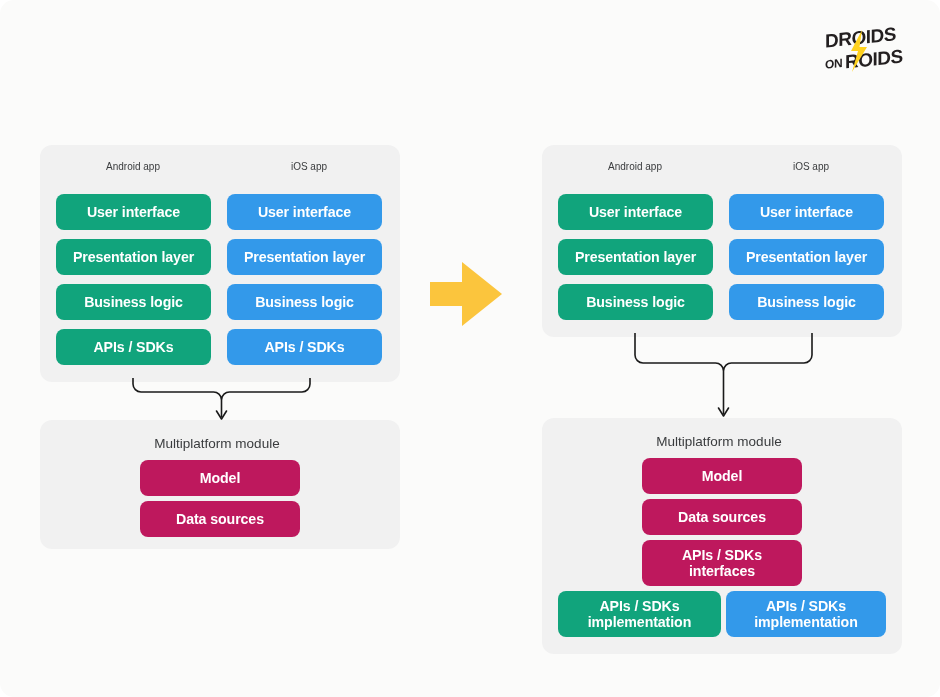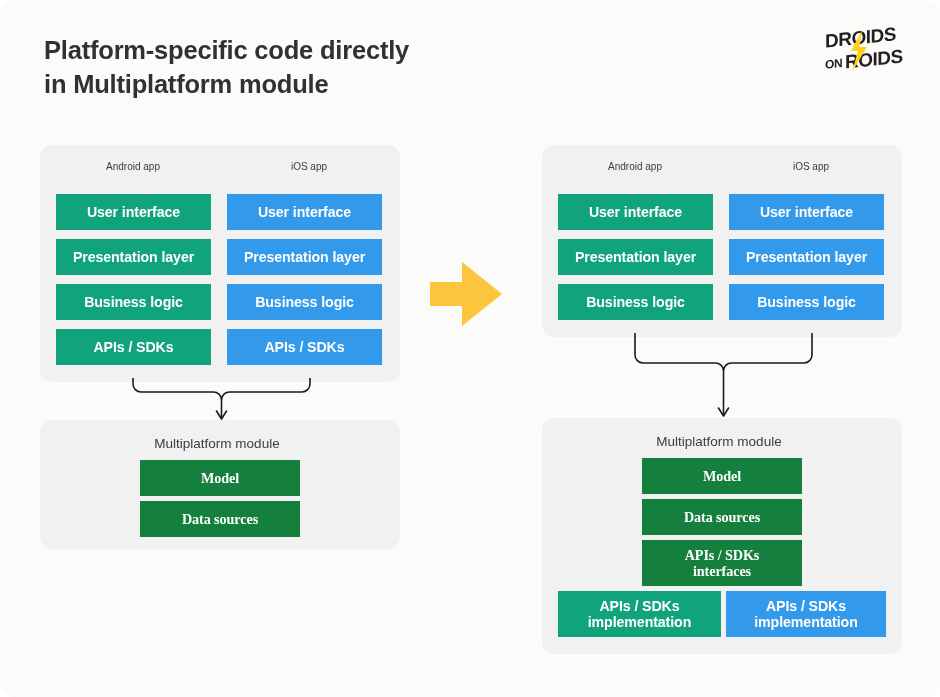--- a/index.html
+++ b/index.html
@@ -67,47 +67,45 @@
     left: 0;
     right: 6px;
     font-size: 13.5px;
     color: #3a3c3e;
     text-align: center;
     font-weight: normal;
   }
 
   .chip {
     position: absolute;
-    border-radius: 0;
+    border-radius: 8px;
     color: #ffffff;
     font-size: 14.2px;
     font-weight: bold;
     display: flex;
     align-items: center;
     justify-content: center;
     text-align: center;
     line-height: 1.16;
     box-sizing: border-box;
     white-space: pre-line;
     letter-spacing: -0.1px;
   }
   .chip.green  { background: #11a47c; }
   .chip.blue   { background: #3399ea; }
-  .chip.purple { background: #15803d; font-family: Liberation Serif, serif; }
+  .chip.purple { background: #be185d; }
 
   .connector { position: absolute; }
   .big-arrow { position: absolute; }
 </style>
 </head>
 <body>
 
 <div id="page">
 
-  <div class="page-title">Platform-specific code directly
-in Multiplatform module</div>
 
   <div class="logo">
     <svg width="92" height="52" viewBox="0 0 92 52">
       <g transform="skewY(-6)">
         <text x="3" y="24" font-family="&quot;Liberation Sans&quot;, sans-serif" font-size="19" font-weight="bold" fill="#231f20" letter-spacing="-0.5">DROIDS</text>
         <text x="3" y="45" font-family="&quot;Liberation Sans&quot;, sans-serif" font-size="12" font-weight="bold" fill="#231f20" letter-spacing="-0.3">ON</text>
         <text x="23" y="47" font-family="&quot;Liberation Sans&quot;, sans-serif" font-size="19" font-weight="bold" fill="#231f20" letter-spacing="-0.5">ROIDS</text>
       </g>
       <path d="M40 6 L29 27 L36 27 L30 48 L45 23 L37.5 23 Z" fill="#ffd21e"></path>
     </svg>

